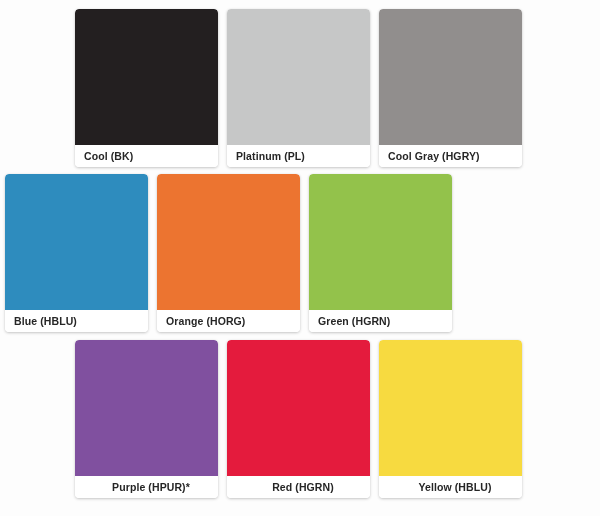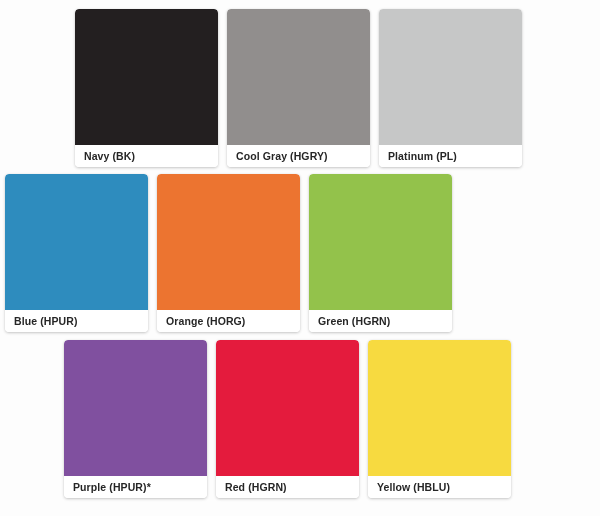--- a/index.html
+++ b/index.html
@@ -24,21 +24,21 @@
 
   .swatch-row {
     position: absolute;
     display: flex;
     flex-direction: row;
     align-items: flex-start;
   }
 
   #row-1 { left: 75px; top: 9px; }
   #row-2 { left: 5px;  top: 174px; }
-  #row-3 { left: 64px; top: 340px; }
+  #row-3 { left: 75px; top: 340px; text-align: center; }
 
   .swatch-card {
     width: 143px;
     margin-right: 9px;
     background: #ffffff;
     border-radius: 4px;
     box-shadow: 0 1px 3px rgba(0, 0, 0, 0.22), 0 0 1px rgba(0, 0, 0, 0.10);
     overflow: hidden;
     box-sizing: border-box;
     display: flex;
@@ -69,40 +69,40 @@
 </style>
 </head>
 <body style="background: rgb(253, 253, 253);">
 
 <div id="swatch-grid">
 
   <div class="swatch-row" id="row-1">
 
     <div class="swatch-card">
       <div class="swatch-chip" style="background: rgb(35, 31, 32);"></div>
-      <div class="swatch-caption">Navy (BK)</div>
+      <div class="swatch-caption">Cool (BK)</div>
+    </div>
+
+    <div class="swatch-card">
+      <div class="swatch-chip" style="background: rgb(198, 199, 199);"></div>
+      <div class="swatch-caption">Platinum (PL)</div>
     </div>
 
     <div class="swatch-card">
       <div class="swatch-chip" style="background: rgb(145, 142, 141);"></div>
       <div class="swatch-caption">Cool Gray (HGRY)</div>
-    </div>
-
-    <div class="swatch-card">
-      <div class="swatch-chip" style="background: rgb(198, 199, 199);"></div>
-      <div class="swatch-caption">Platinum (PL)</div>
     </div>
 
   </div>
 
   <div class="swatch-row" id="row-2">
 
     <div class="swatch-card">
       <div class="swatch-chip" style="background: rgb(46, 140, 190);"></div>
-      <div class="swatch-caption">Blue (HPUR)</div>
+      <div class="swatch-caption">Blue (HBLU)</div>
     </div>
 
 
     <div class="swatch-card">
       <div class="swatch-chip" style="background: rgb(236, 116, 48);"></div>
       <div class="swatch-caption">Orange (HORG)</div>
     </div>
 
     <div class="swatch-card">
       <div class="swatch-chip" style="background: rgb(147, 194, 75);"></div>

